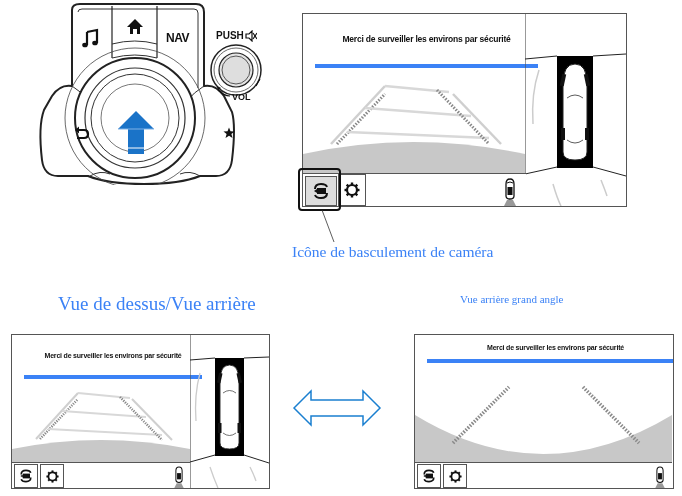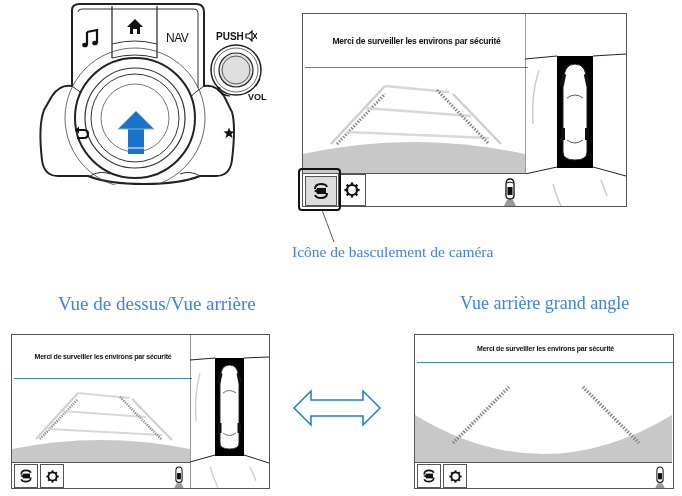--- a/index.html
+++ b/index.html
@@ -1,20 +1,20 @@
 <!DOCTYPE html>
 <html><head>
 <meta charset="utf-8">
 <style>
   html,body{margin:0;padding:0;background:#fff;}
   body{width:682px;height:496px;position:relative;overflow:hidden;font-family:"Liberation Sans",sans-serif;}
   .abs{position:absolute;}
   .caption{position:absolute;font-family:"Liberation Serif",serif;font-size:15px;color:#3b82f6;white-space:nowrap;}
   .screen{position:absolute;border:1.5px solid #555;background:#fff;box-sizing:border-box;overflow:hidden;}
-  .msg{position:absolute;left:2px;top:0;border-bottom:1px solid #3b82f6;box-sizing:border-box;display:flex;align-items:center;justify-content:center;font-weight:bold;color:#111;letter-spacing:-0.2px;}
+  .msg{position:absolute;left:12px;top:0;border-bottom:4px solid #3b82f6;box-sizing:border-box;display:flex;align-items:center;justify-content:center;font-weight:bold;color:#111;letter-spacing:-0.2px;}
   .toolbar{position:absolute;left:0;border-top:1.5px solid #555;box-sizing:border-box;background:#fff;}
   .tbtn{position:absolute;border:1px solid #555;box-sizing:border-box;background:#fff;display:flex;align-items:center;justify-content:center;}
   .tbtn.sel{background:#ddd;}
   svg{display:block;}
 </style>
 </head>
 <body>
 
 <div class="abs" style="left:20px;top:0;width:250px;height:185px;">
   <svg width="250" height="185" viewBox="0 0 250 185">
@@ -49,21 +49,21 @@
   </div>
 
   <div class="abs" style="left:106px;top:18px;width:18px;height:18px;">
     <svg width="18" height="18" viewBox="0 0 18 18">
       <path d="M9,1 L17,9 L14,9 L14,16 L4,16 L4,9 L1,9 Z" fill="#111"></path>
       <rect x="7" y="11" width="4" height="5" fill="#fff"></rect>
     </svg>
   </div>
 
   <div class="abs" style="left:146px;top:28px;width:30px;height:16px;">
-    <span style="font-weight:normal;font-size:12px;color:#111;letter-spacing:-0.5px;margin-top:8px;">NAV</span>
+    <span style="font-weight:bold;font-size:12px;color:#111;letter-spacing:-0.5px;margin-top:8px;">NAV</span>
   </div>
 
   <div class="abs" style="left:54px;top:126px;width:16px;height:14px;">
     <svg width="16" height="14" viewBox="0 0 16 14">
       <path d="M3,4 L10,4 Q14,4 14,8 Q14,12 10,12 L3,12" fill="none" stroke="#111" stroke-width="2.2"></path>
       <path d="M1,4 L5,0.5 L5,7.5 Z" fill="#111"></path>
     </svg>
   </div>
 
   <div class="abs" style="left:203px;top:127px;width:12px;height:12px;">
@@ -75,38 +75,38 @@
   <div class="abs" style="left:96px;top:110px;width:40px;height:46px;">
     <svg width="40" height="46" viewBox="0 0 40 46">
       <path d="M20,1 L38,19 L28,19 L28,44 L12,44 L12,19 L2,19 Z" fill="#1a73c8"></path>
       <line x1="12" y1="38" x2="28" y2="38" stroke="#fff" stroke-width="1"></line>
       <line x1="2" y1="19" x2="38" y2="19" stroke="#7fb2e6" stroke-width="1"></line>
     </svg>
   </div>
 </div>
 
 <div class="abs" style="left:206px;top:28px;width:60px;height:80px;">
-  <div class="abs" style="left:10px;top:2px;white-space:nowrap;display:flex;align-items:center;gap:1px;">
+  <div class="abs" style="left:10px;top:2px;white-space:nowrap;display:flex;align-items:flex-start;gap:1px;">
     <span style="font-weight:bold;font-size:10px;color:#111;">PUSH</span>
     <svg width="12" height="12" viewBox="0 0 12 12">
       <path d="M1,4 L4,4 L7,1 L7,11 L4,8 L1,8 Z" fill="none" stroke="#111" stroke-width="1.2"></path>
       <line x1="8" y1="3" x2="12" y2="9" stroke="#111" stroke-width="1.2"></line>
       <line x1="12" y1="3" x2="8" y2="9" stroke="#111" stroke-width="1.2"></line>
     </svg>
   </div>
   <svg class="abs" style="left:0;top:14px;" width="60" height="66" viewBox="0 0 60 66">
     <circle cx="30" cy="28" r="25" fill="#fff" stroke="#222" stroke-width="1.5"></circle>
     <circle cx="30" cy="28" r="22" fill="none" stroke="#444" stroke-width="0.8"></circle>
     <circle cx="30" cy="28" r="17" fill="#e4e4e4" stroke="#222" stroke-width="1.2"></circle>
     <circle cx="30" cy="28" r="14" fill="#dedede" stroke="#333" stroke-width="0.8"></circle>
     <path d="M12,48 Q18,54 24,54" fill="none" stroke="#111" stroke-width="1.2"></path>
     <path d="M12,48 L11,44 L15,46 Z" fill="#111"></path>
     <path d="M50,44 Q52,40 54,37" fill="none" stroke="#111" stroke-width="1.2"></path>
   </svg>
-  <span class="abs" style="left:26px;top:64px;font-weight:bold;font-size:9px;color:#111;margin-left:16px;">VOL</span>
+  <span class="abs" style="left:26px;top:64px;font-weight:bold;font-size:9px;color:#111;">VOL</span>
 </div>
 
 <div class="screen" style="left:302px;top:13px;width:325px;height:194px;">
   <div class="msg" style="width:223px;height:54px;font-size:8.5px;">
     <span>Merci de surveiller les environs par sécurité</span>
   </div>
 
   <svg class="abs" style="left:0;top:54px;" width="222" height="106" viewBox="0 0 222 106">
     <path d="M0,86 Q110,62 222,86 L222,106 L0,106 Z" fill="#c8c8c8"></path>
     <line x1="28" y1="76" x2="82" y2="18" stroke="#cfcfcf" stroke-width="2.5"></line>
@@ -172,21 +172,21 @@
   </div>
 </div>
 
 <div class="abs" style="left:298px;top:168px;width:43px;height:43px;border:2.5px solid #111;border-radius:4px;box-sizing:border-box;"></div>
 <svg class="abs" style="left:320px;top:210px;" width="20" height="34" viewBox="0 0 20 34">
   <line x1="2" y1="0" x2="14" y2="32" stroke="#333" stroke-width="0.8"></line>
 </svg>
 <div class="caption" style="left:292px;top:243px;font-size:15.5px;">Icône de basculement de caméra</div>
 
 <div class="caption" style="left:58px;top:293px;font-size:19px;">Vue de dessus/Vue arrière</div>
-<div class="caption" style="left:460px;top:293px;font-size:18px;">Vue arrière grand angle</div>
+<div class="caption" style="left:460px;top:293px;font-size:11px;">Vue arrière grand angle</div>
 
 <div class="screen" style="left:11px;top:334px;width:259px;height:155px;">
   <div class="msg" style="width:178px;height:44px;font-size:7px;">
     <span>Merci de surveiller les environs par sécurité</span>
   </div>
   <svg class="abs" style="left:0;top:44px;" width="178" height="84" viewBox="0 0 178 84">
     <path d="M0,70 Q89,52 178,70 L178,84 L0,84 Z" fill="#c8c8c8"></path>
     <line x1="24" y1="60" x2="66" y2="14" stroke="#cfcfcf" stroke-width="2"></line>
     <line x1="28" y1="60" x2="66" y2="20" stroke="#888" stroke-width="2.5" stroke-dasharray="1.2,1.2"></line>
     <line x1="66" y1="14" x2="118" y2="19" stroke="#d8d8d8" stroke-width="2"></line>

